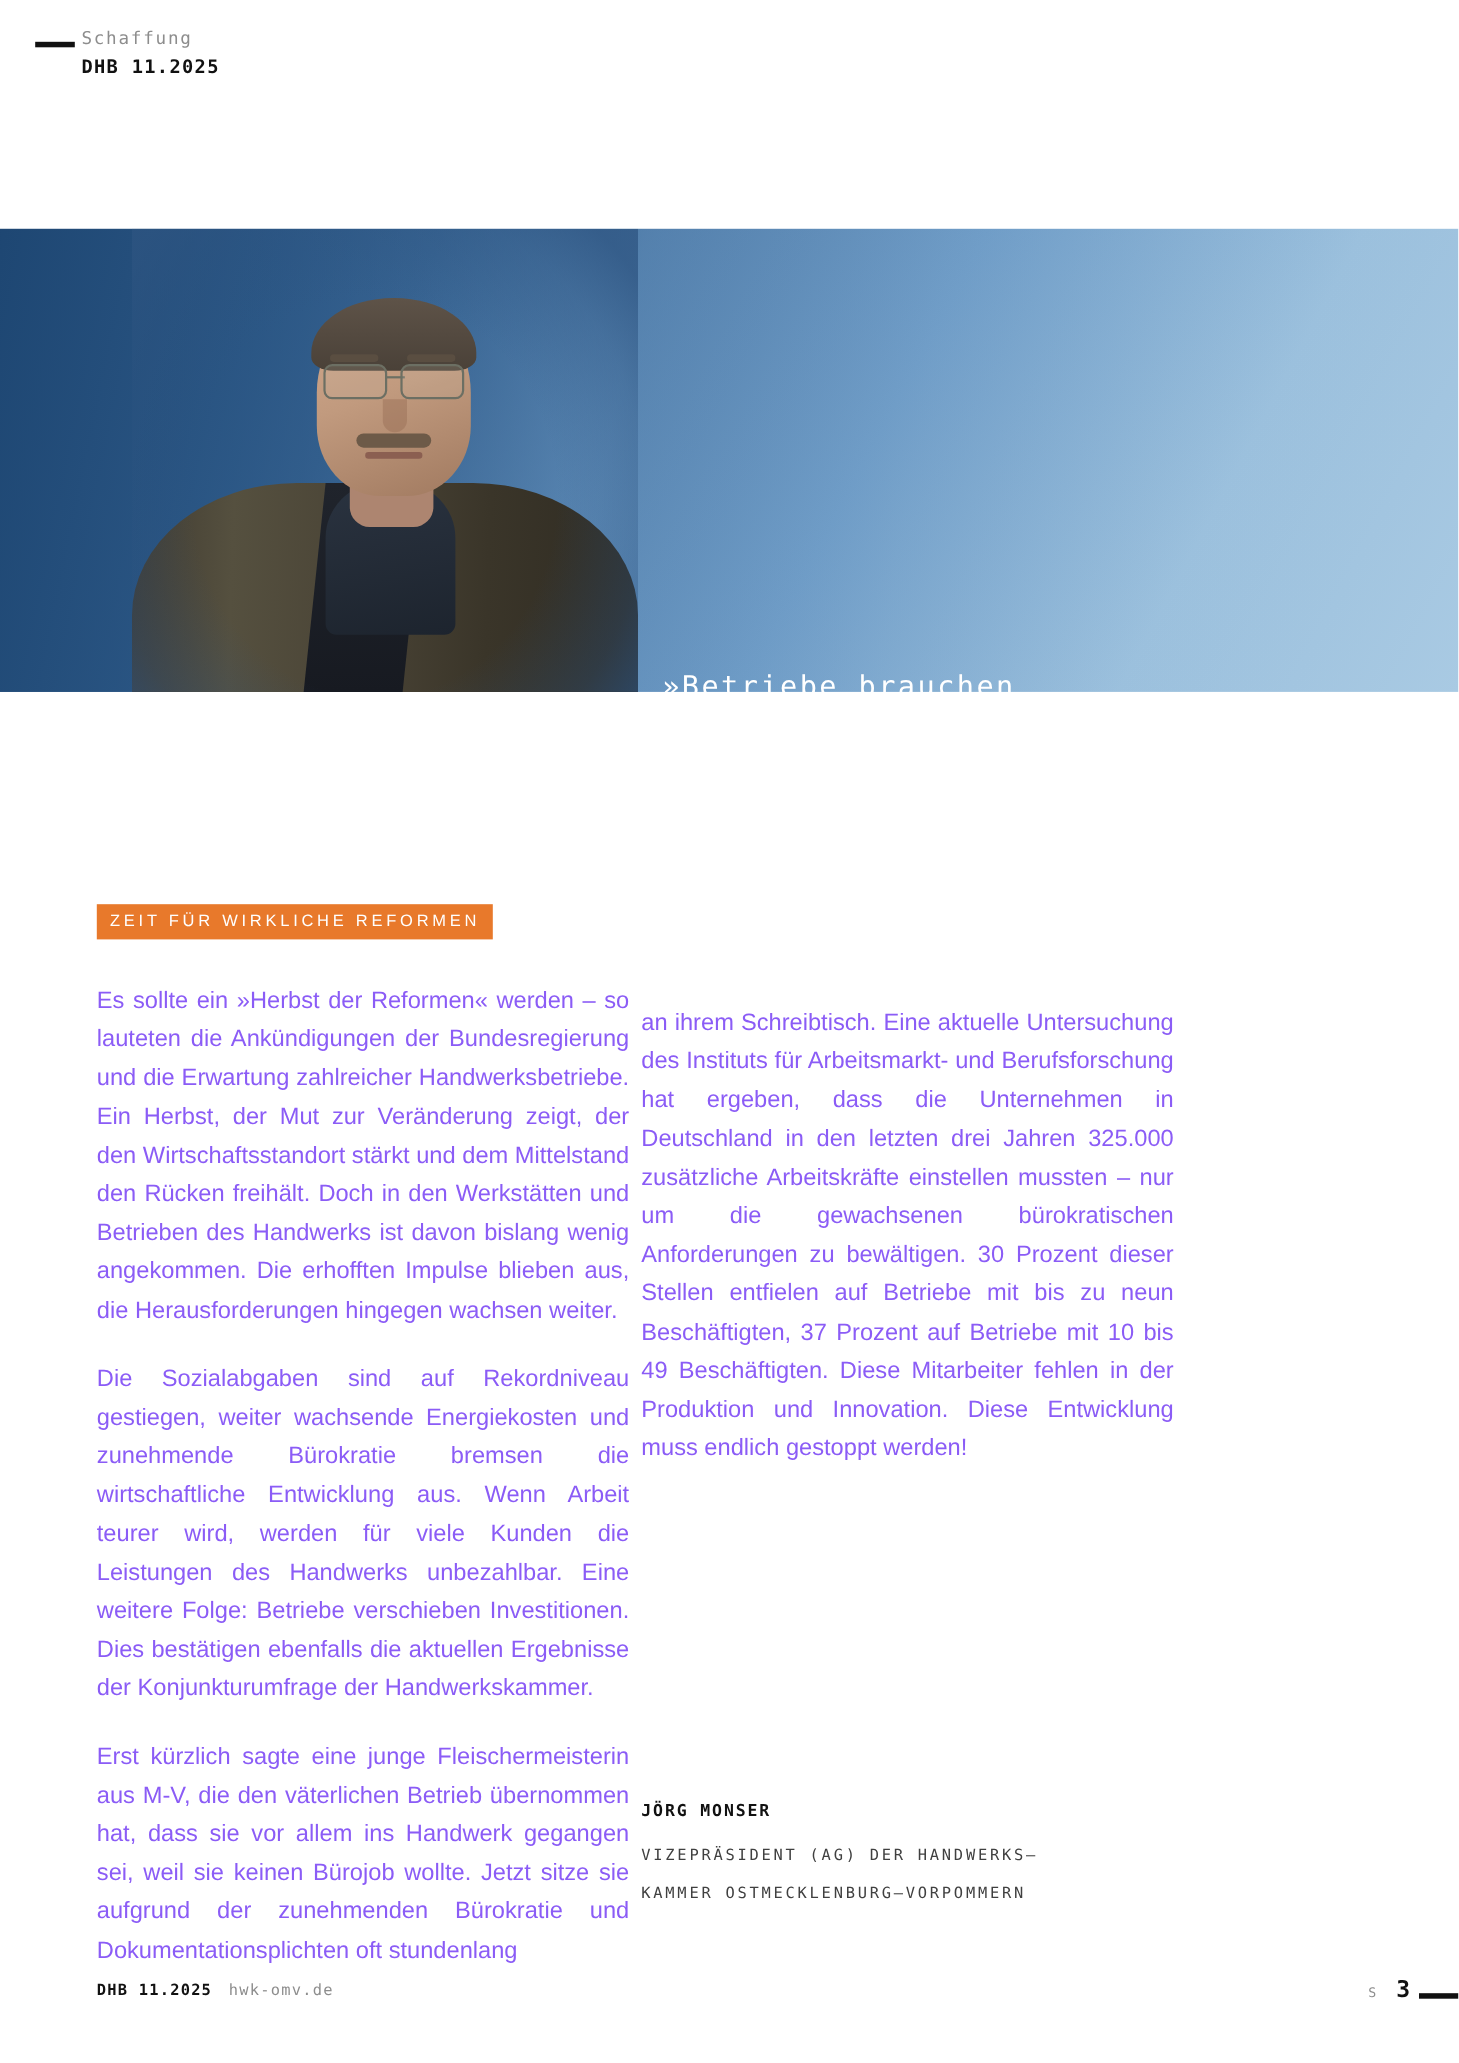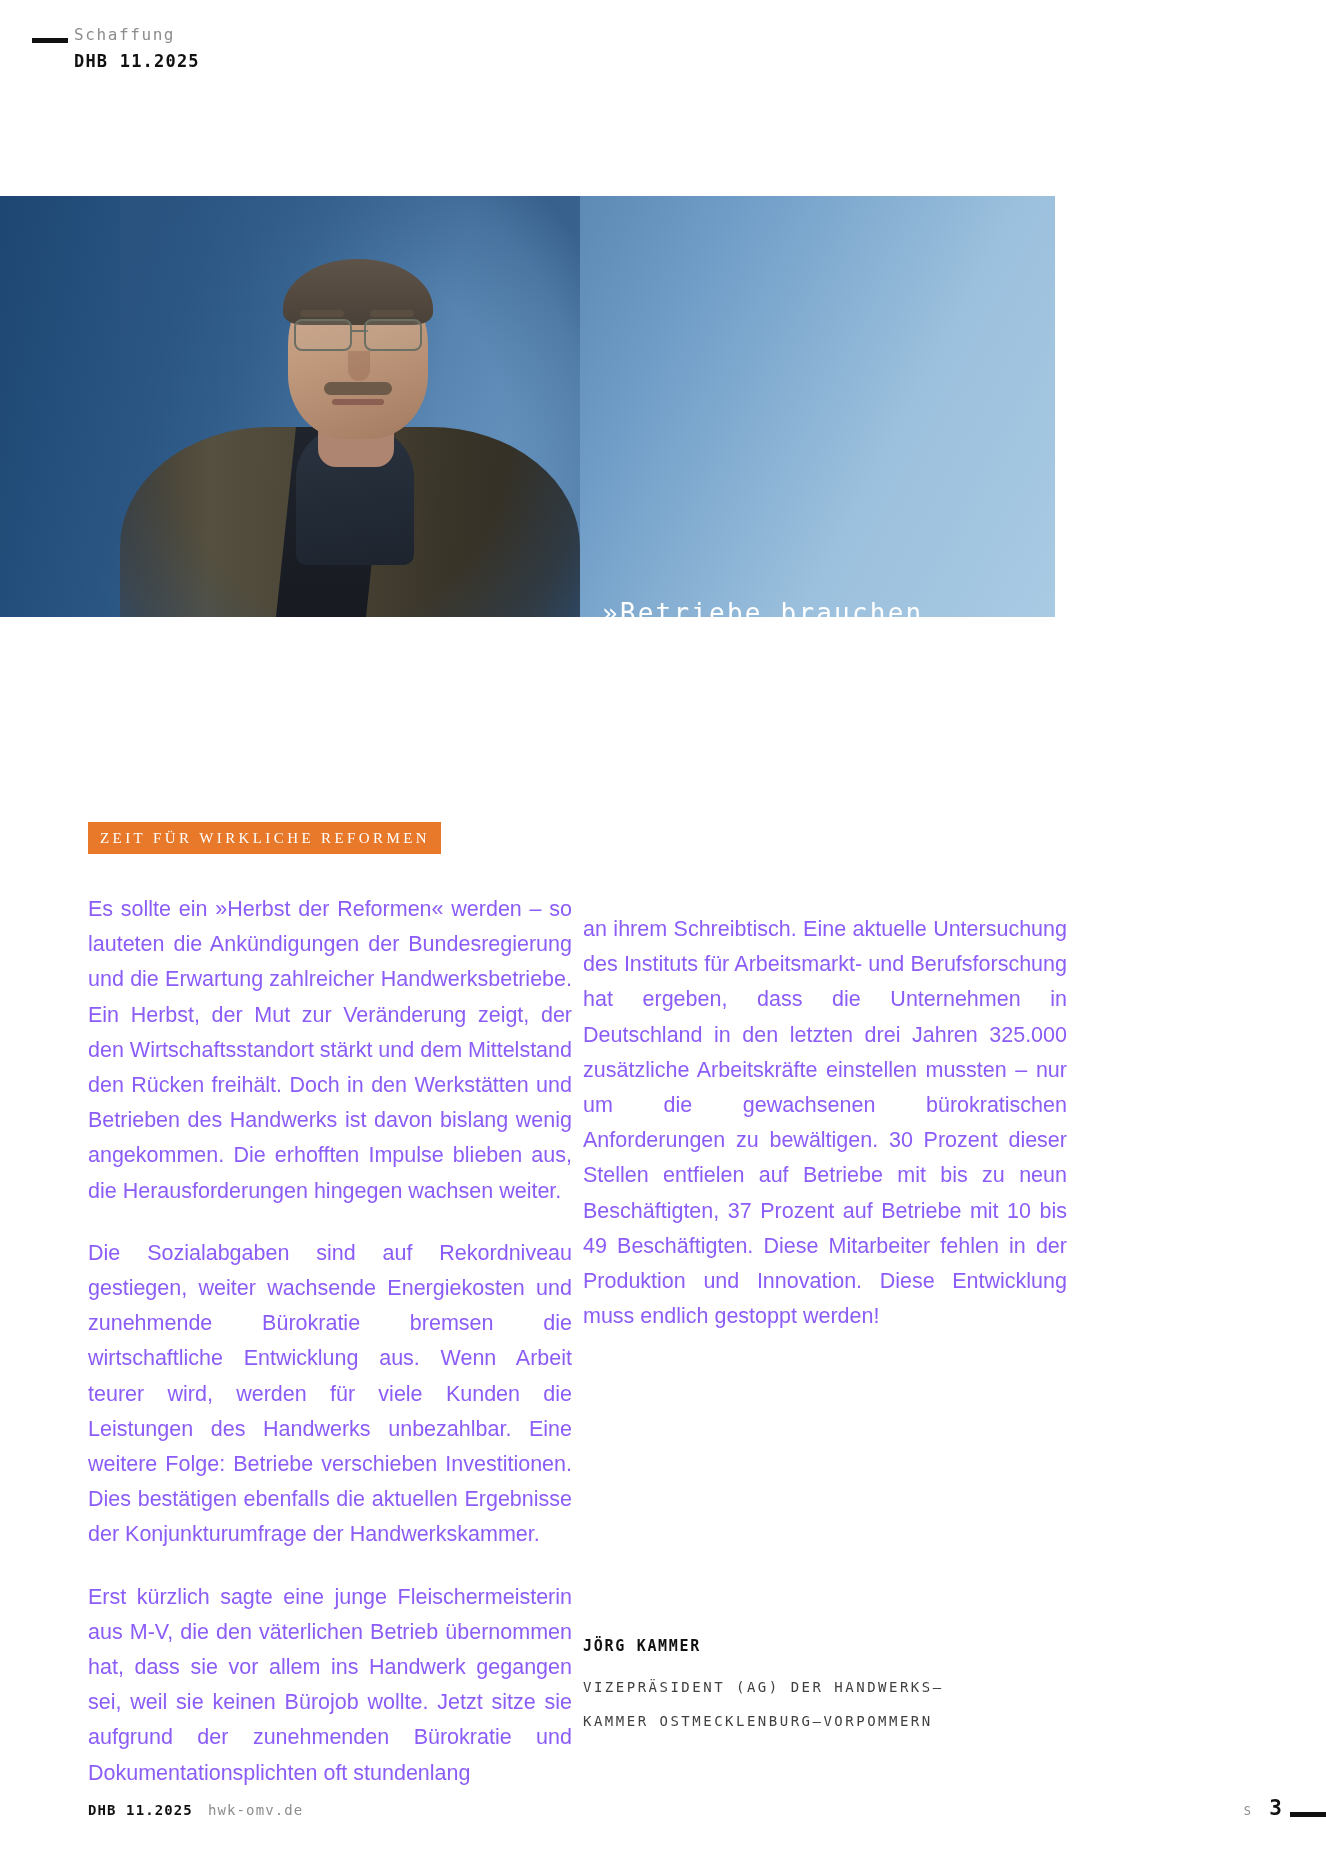--- a/index.html
+++ b/index.html
@@ -45,22 +45,22 @@
     letter-spacing: 1.2px;
     color: #111111;
     line-height: 26px;
     margin-top: 2px;
   }
 
   
   .hero {
     position: absolute;
     left: 0;
-    top: 196px;
-    width: 1055px;
+    top: 208px;
+    width: 1326px;
     height: 421px;
     overflow: hidden;
     background: linear-gradient(118deg, #2d5481 0%, #3a6594 26%, #6d9bc6 58%, #9bc0dd 80%, #a9cae3 100%);
   }
   .hero-grad-overlay {
     position: absolute;
     inset: 0;
     background: linear-gradient(100deg, rgba(29,70,114,0.95) 0%, rgba(40,84,130,0.75) 18%, rgba(104,150,192,0.25) 42%, rgba(168,200,226,0.05) 62%, rgba(176,206,230,0) 100%);
   }
 
@@ -209,21 +209,21 @@
   }
   .hero-quote .ql { display: block; white-space: nowrap; }
 
   
   .section-badge {
     position: absolute;
     left: 88px;
     top: 822px;
     background: #e8792b;
     color: #ffffff;
-    font-family: Liberation Serif, serif;
+    font-family: Liberation Sans, sans-serif;
     font-size: 15px;
     letter-spacing: 3.4px;
     padding: 7px 11px 7px 12px;
     line-height: 18px;
     white-space: nowrap;
   }
 
   
   .col {
     position: absolute;
@@ -361,21 +361,21 @@
     <p>Es sollte ein »Herbst der Reformen« werden – so lauteten die Ankündigungen der Bundesregierung und die Erwartung zahlreicher Handwerksbetriebe. Ein Herbst, der Mut zur Veränderung zeigt, der den Wirtschaftsstandort stärkt und dem Mittelstand den Rücken freihält. Doch in den Werkstätten und Betrieben des Handwerks ist davon bislang wenig angekommen. Die erhofften Impulse blieben aus, die Herausforderungen hingegen wachsen weiter.</p>
     <p>Die Sozialabgaben sind auf Rekordniveau gestiegen, weiter wachsende Energiekosten und zunehmende Bürokratie bremsen die wirtschaftliche Entwicklung aus. Wenn Arbeit teurer wird, werden für viele Kunden die Leistungen des Handwerks unbezahlbar. Eine weitere Folge: Betriebe verschieben Investitionen. Dies bestätigen ebenfalls die aktuellen Ergebnisse der Konjunkturumfrage der Handwerkskammer.</p>
     <p>Erst kürzlich sagte eine junge Fleischermeisterin aus M-V, die den väterlichen Betrieb übernommen hat, dass sie vor allem ins Handwerk gegangen sei, weil sie keinen Bürojob wollte. Jetzt sitze sie aufgrund der zunehmenden Bürokratie und Dokumentationsplichten oft stundenlang</p>
   </div>
 
   <div class="col right">
     <p>an ihrem Schreibtisch. Eine aktuelle Untersuchung des Instituts für Arbeitsmarkt- und Berufsforschung hat ergeben, dass die Unternehmen in Deutschland in den letzten drei Jahren 325.000 zusätzliche Arbeitskräfte einstellen mussten – nur um die gewachsenen bürokratischen Anforderungen zu bewältigen. 30 Prozent dieser Stellen entfielen auf Betriebe mit bis zu neun Beschäftigten, 37 Prozent auf Betriebe mit 10 bis 49 Beschäftigten. Diese Mitarbeiter fehlen in der Produktion und Innovation. Diese Entwicklung muss endlich gestoppt werden!</p>
   </div>
 
   <div class="signature">
-    <div class="sig-name">JÖRG KAMMER</div>
+    <div class="sig-name">JÖRG MONSER</div>
     <div class="sig-role first">VIZEPRÄSIDENT (AG) DER HANDWERKS–</div>
     <div class="sig-role">KAMMER OSTMECKLENBURG–VORPOMMERN</div>
   </div>
 
   <div class="footer-issue">DHB 11.2025</div>
   <div class="footer-site">hwk-omv.de</div>
   <div class="footer-pagelabel">S</div>
   <div class="footer-pagenum">3</div>
   <div class="footer-rule"></div>
 

